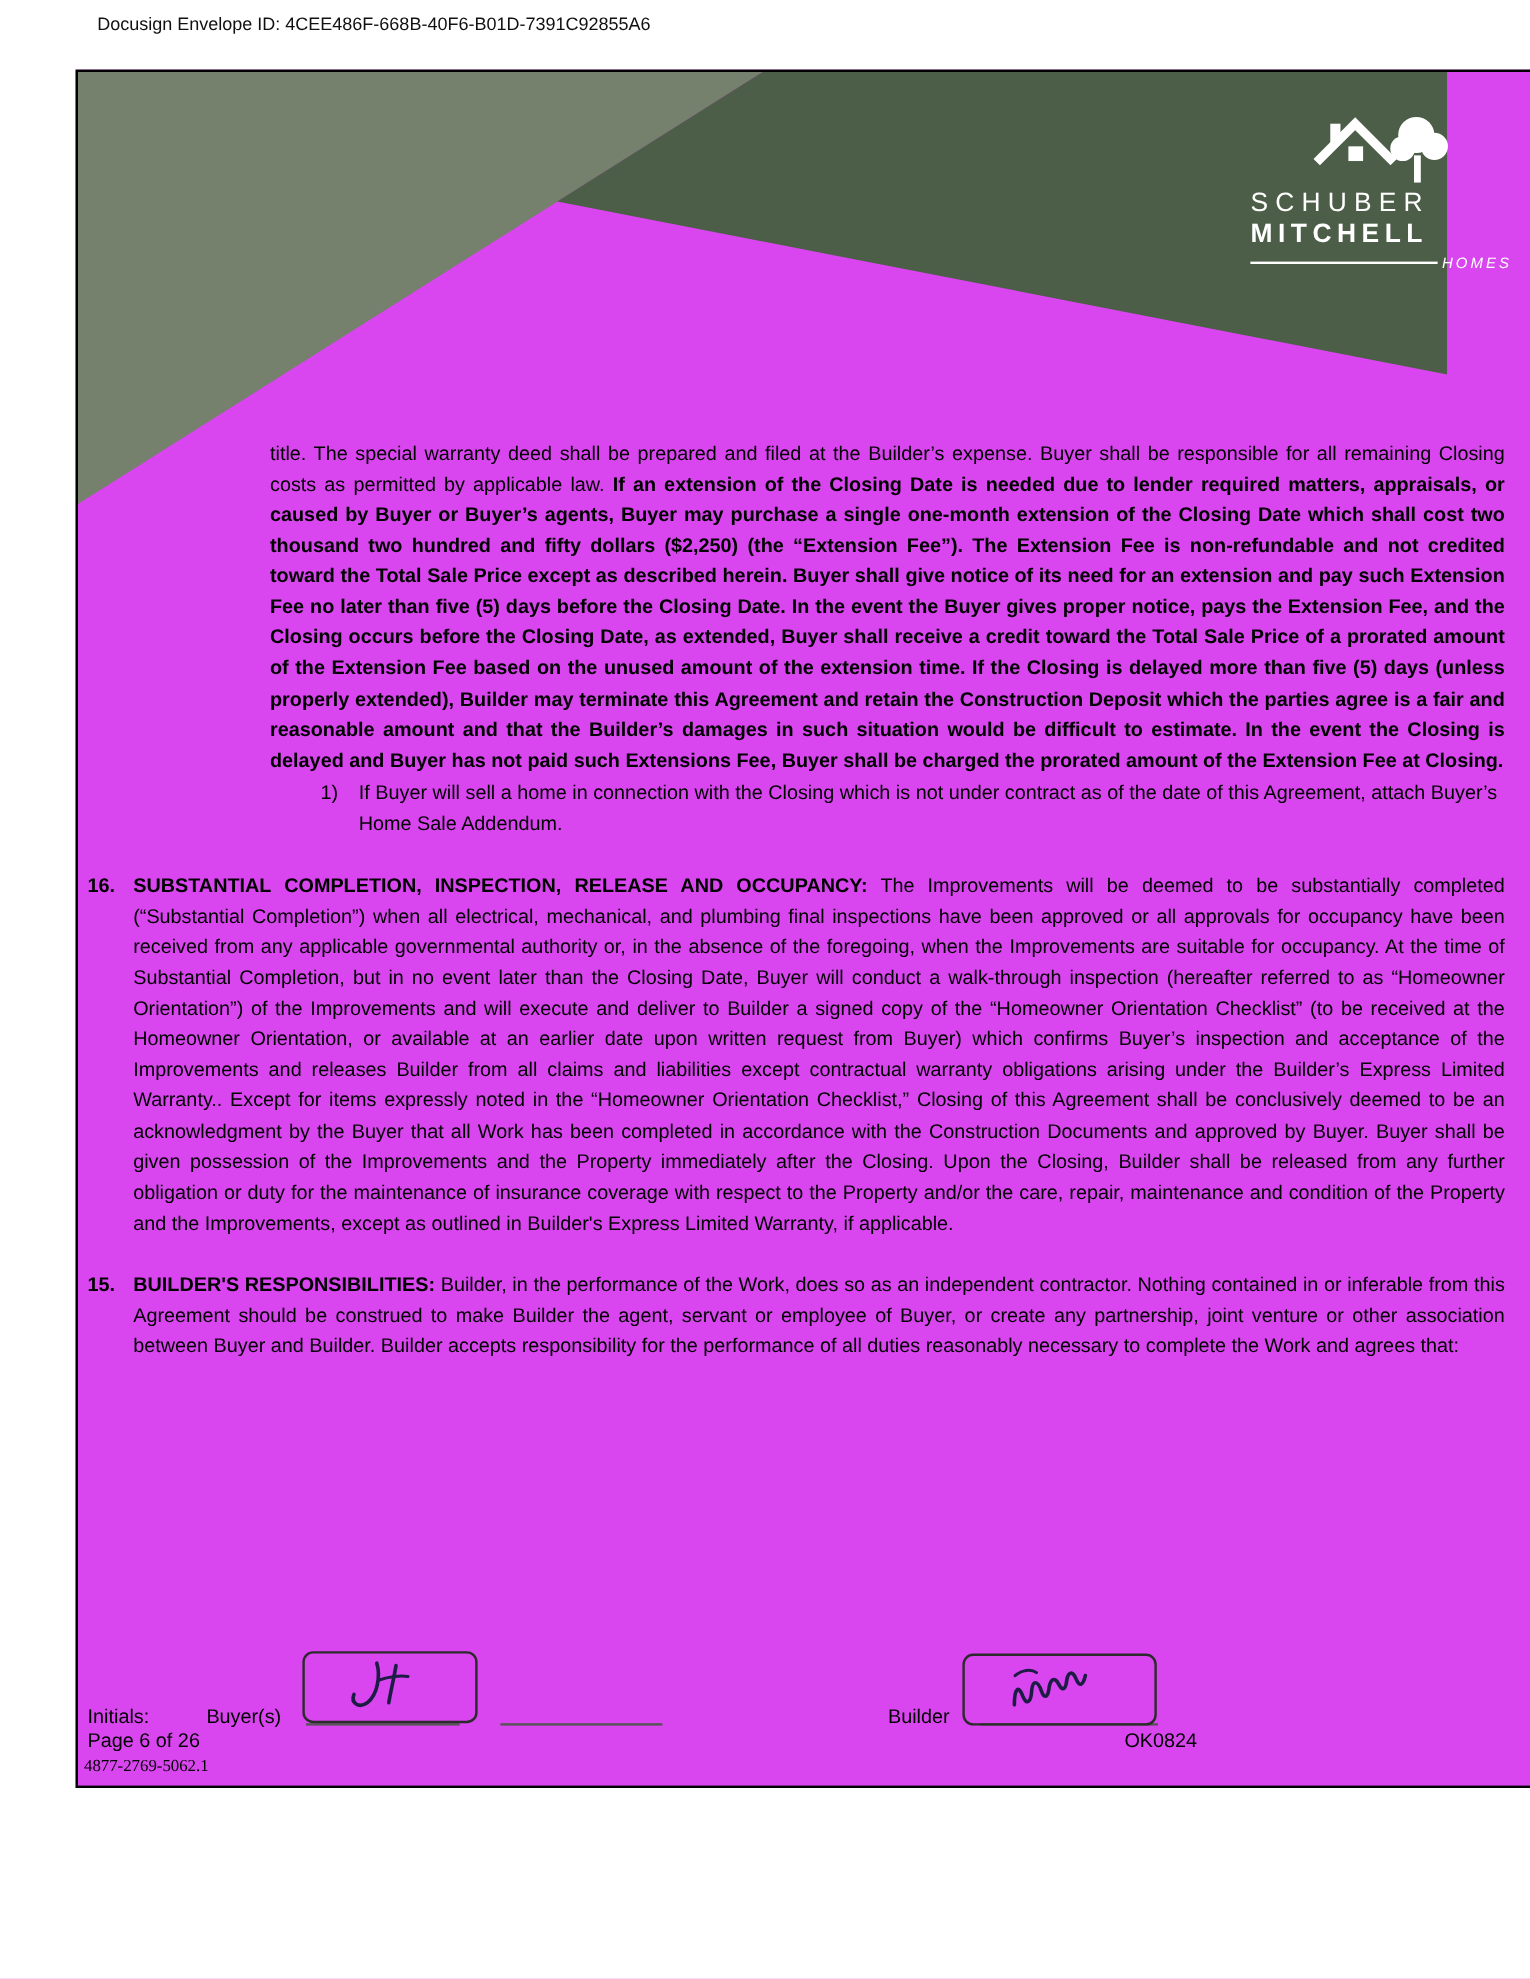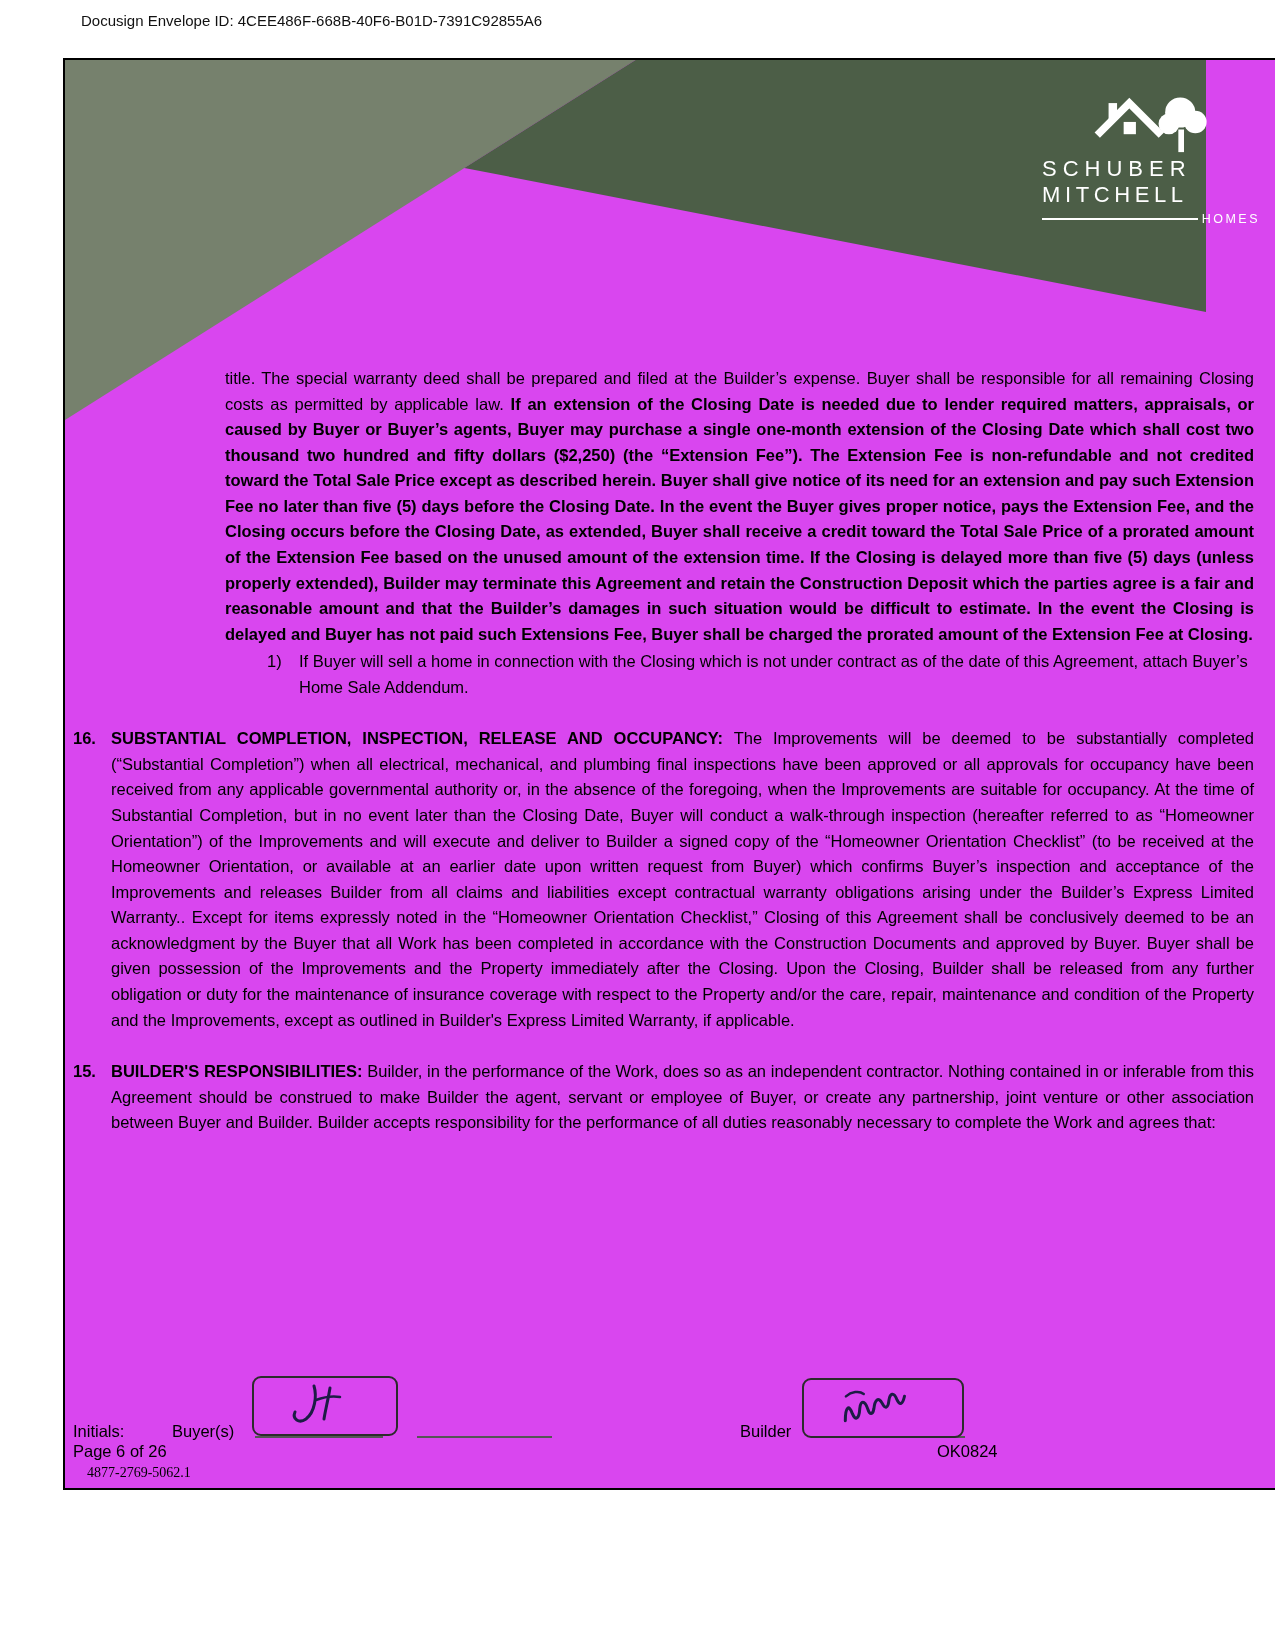--- a/index.html
+++ b/index.html
@@ -19,24 +19,24 @@
   .shape-layer{position:absolute;left:0;top:0;width:1141px;height:360px;}
   .shape-sage{background:#76816d;clip-path:polygon(0 0,50% 0,0 100%);}
   .shape-dark{background:#4c5e47;clip-path:polygon(50% 0,100% 0,100% 70%,35% 30%);}
   .logo{
     position:absolute;top:28px;right:58px;width:218px;color:#fff;z-index:3;
   }
   .logo svg{display:block;margin:0 auto 2px auto;}
   .logo-line1,.logo-line2{
     font-size:22px;letter-spacing:6px;line-height:26px;white-space:nowrap;text-align:left;
   }
-  .logo-line2{letter-spacing:4.6px;}
+  .logo-line2{letter-spacing:4.6px;font-weight:bold;}
   .logo-rule-row{display:flex;align-items:center;margin-top:4px;}
   .logo-rule{flex:1;height:2px;background:#fff;}
-  .logo-line3{font-size:12.5px;letter-spacing:2.5px;margin-left:4px;white-space:nowrap;}
+  .logo-line3{font-size:12.5px;letter-spacing:2.5px;margin-left:4px;white-space:nowrap;font-style:italic;}
   .header-text{
     position:absolute;top:176px;left:50%;transform:translateX(-50%) translateX(-30px);
     text-align:center;font-size:14.5px;line-height:21px;color:#000;z-index:3;white-space:nowrap;
   }
   
   .doc-body{font-size:16.5px;line-height:1.55;}
   .para-deep{margin:4px 64px 0 160px;text-align:justify;}
   .sub-item{display:flex;margin:2px 64px 0 202px;}
   .sub-item .marker{flex:none;width:32px;}
   .numbered-item{display:flex;margin:26px 64px 0 8px;}
@@ -125,15 +125,15 @@
       <g transform="rotate(-8 60 30)">
         <path d="M40 38 C42 24 46 22 48 32 C50 40 54 38 56 28 C58 20 62 20 64 30 C65 36 68 36 70 30 C72 22 76 18 79 26 C81 32 84 32 86 24 C88 17 92 16 94 24 C96 31 99 30 102 22" stroke="#1c1c45" stroke-width="3" fill="none" stroke-linecap="round"></path>
         <path d="M44 14 C50 10 58 10 62 14" stroke="#1c1c45" stroke-width="2.5" fill="none" stroke-linecap="round"></path>
       </g>
     </svg>
   </div>
   <div class="sig-line" style="left:752px;top:1376px;width:148px;"></div>
 
   <div class="code-label" style="left:872px;top:1382px;">OK0824</div>
   <div class="footer-label" style="left:8px;top:1382px;">Page 6 of 26</div>
-  <div class="doc-number" style="left:22px;top:1405px;">4877-2769-5062.1</div>
+  <div class="doc-number" style="left:5px;top:1405px;">4877-2769-5062.1</div>
 
 </div>
 
 </body></html>

